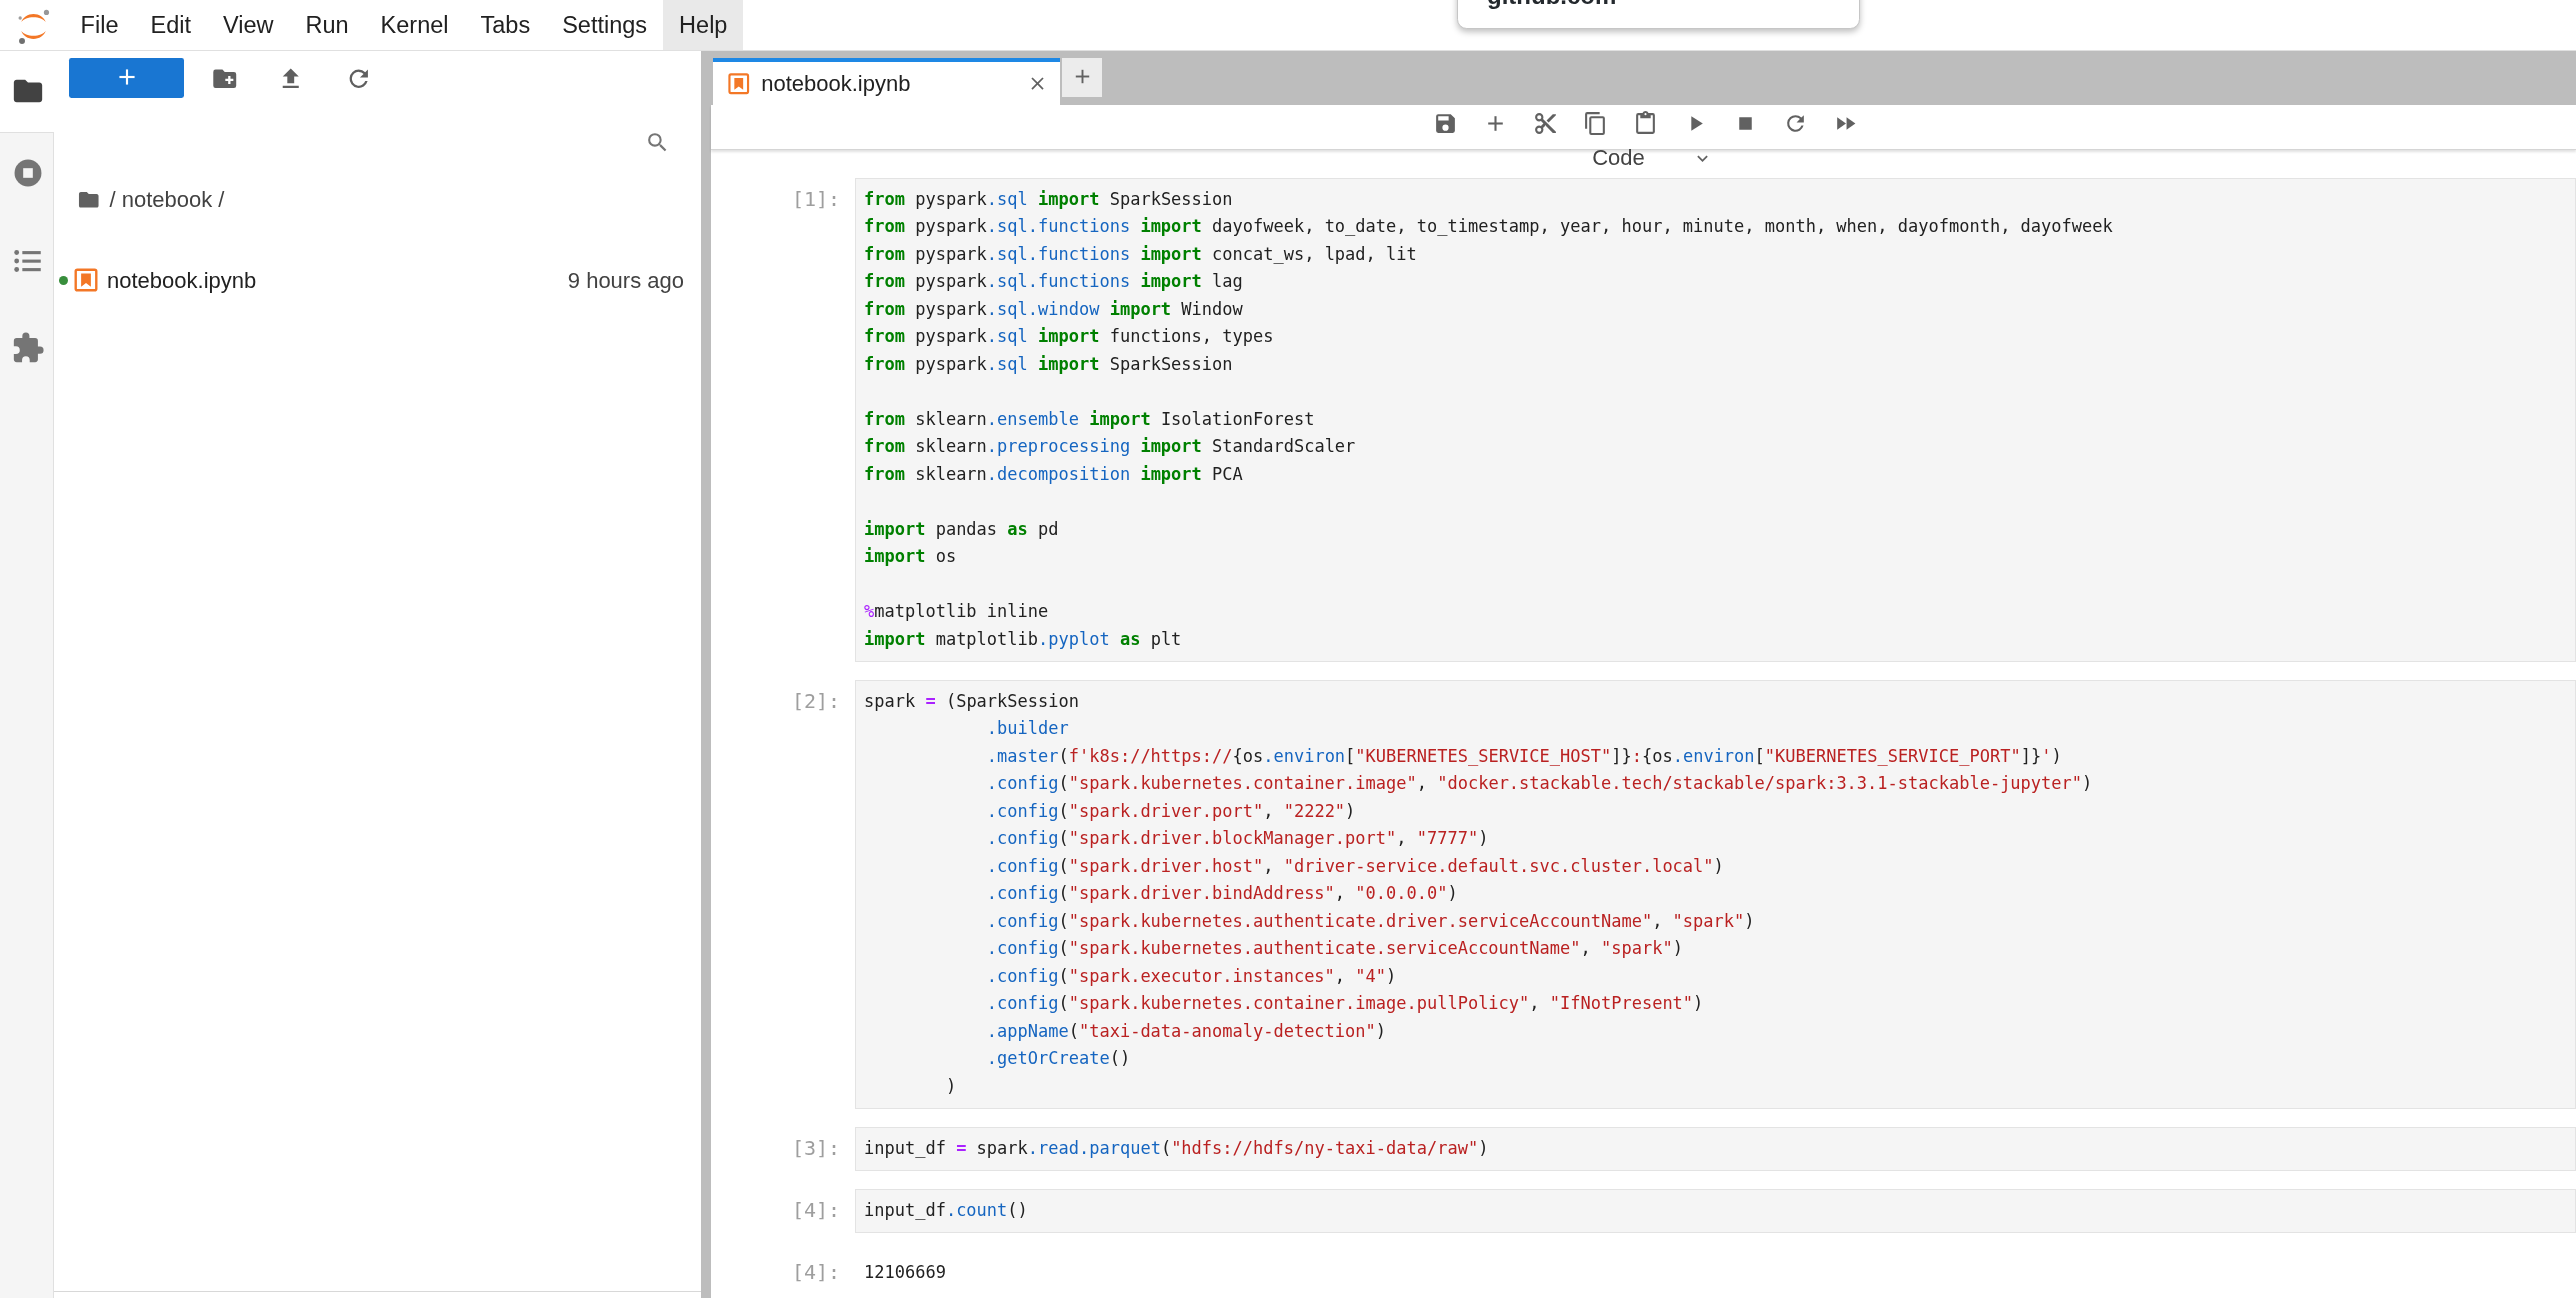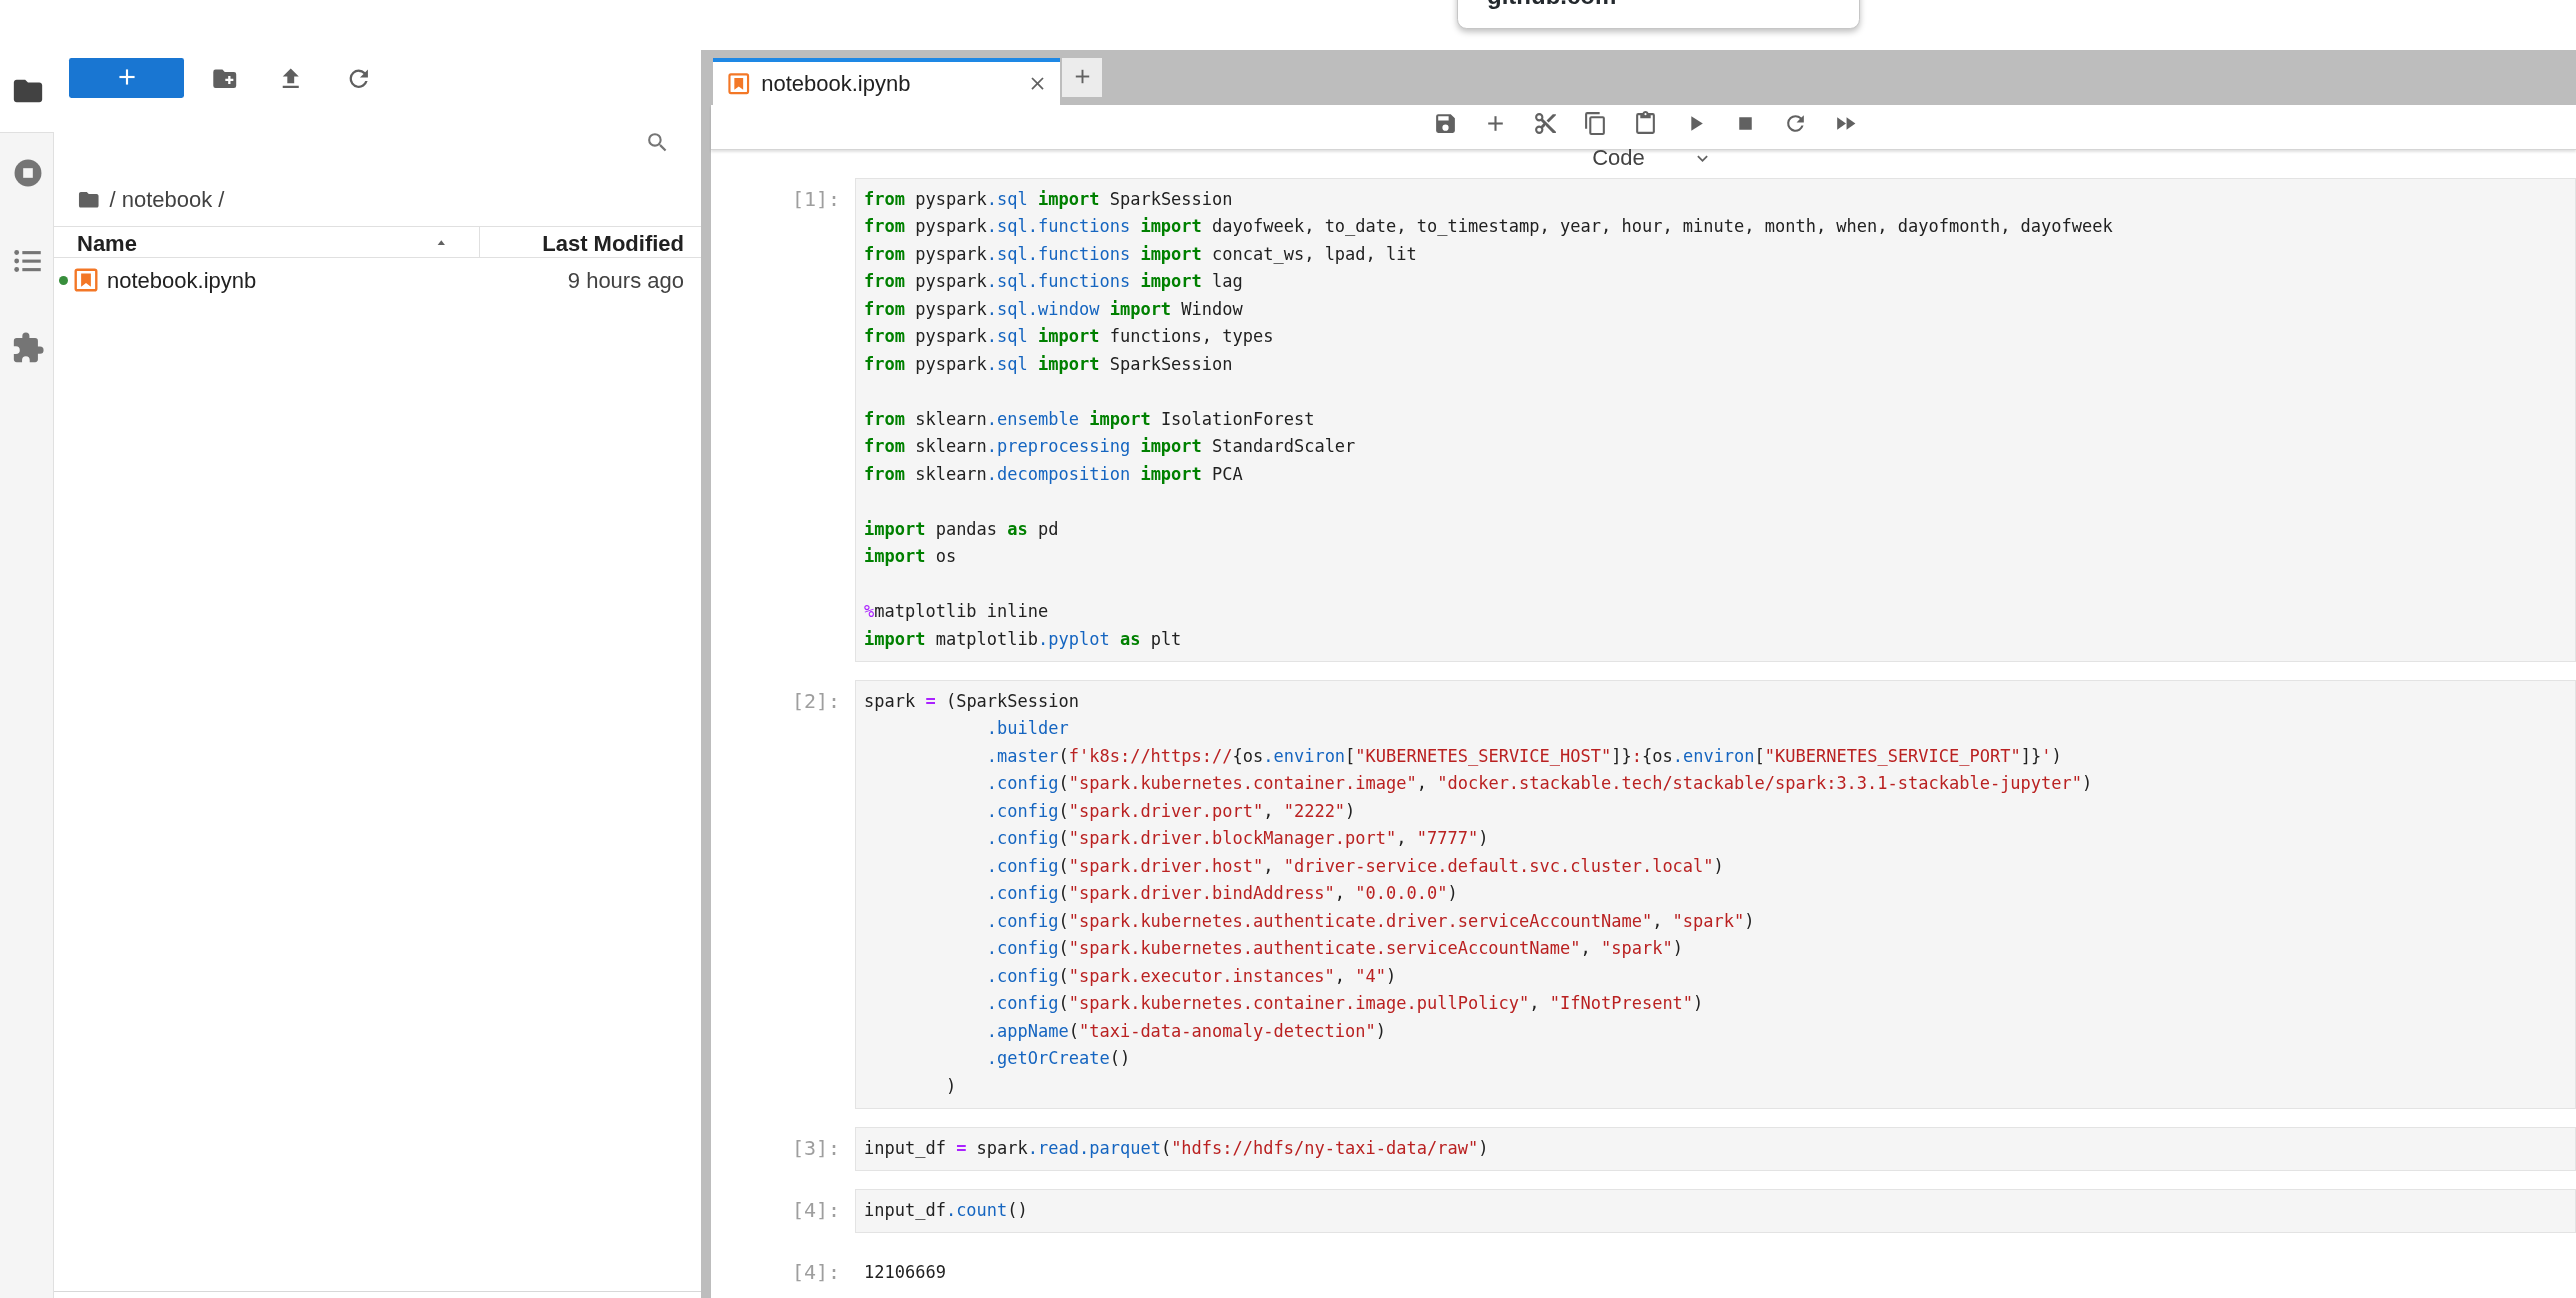--- a/index.html
+++ b/index.html
@@ -97,20 +97,39 @@
   .tok-s{color:#ba2121;}
   .tok-o{color:#aa22ff;font-weight:bold;}
   .tok-m{color:#aa22ff;}
   .tok-p{color:#212121;}
 </style>
 </head>
 <body>
 
 <div id="app">
 
+  <div id="menubar">
+    <svg id="jupyter-logo" viewBox="0 0 100 100">
+      <circle cx="85" cy="12" r="7" fill="#989798"></circle>
+      <circle cx="14" cy="27" r="4.5" fill="#9e9e9e"></circle>
+      <circle cx="19" cy="89" r="8" fill="#6f7070"></circle>
+      <path d="M50 25c-14.5 0-27 5.2-33 13 4.5-12.5 17.8-21.5 33-21.5S78.5 25.5 83 38c-6-7.8-18.5-13-33-13z" fill="#f37726"></path>
+      <path d="M50 75c14.5 0 27-5.2 33-13-4.5 12.5-17.8 21.5-33 21.5S21.5 74.5 17 62c6 7.8 18.5 13 33 13z" fill="#f37726"></path>
+    </svg>
+    <ul id="menu-items">
+        <li>File</li>
+        <li>Edit</li>
+        <li>View</li>
+        <li>Run</li>
+        <li>Kernel</li>
+        <li>Tabs</li>
+        <li>Settings</li>
+        <li class="active">Help</li>
+      </ul>
+  </div>
 
   <div id="github-popup">
     <div class="txt">github.com</div>
   </div>
 
   <div id="sidebar-strip">
     <div class="active-bg"></div>
     <div id="sidebar-icons">
         <button class="side-btn active" style="top: 24px;"><svg viewBox="0 0 24 24">
             <path d="M10 4H4c-1.1 0-2 .9-2 2v12c0 1.1.9 2 2 2h16c1.1 0 2-.9 2-2V8c0-1.1-.9-2-2-2h-8l-2-2z"></path>
@@ -152,28 +171,20 @@
       </div>
     <svg id="fb-search-ic" viewBox="0 0 24 24">
         <path d="M15.5 14h-.79l-.28-.27A6.47 6.47 0 0 0 16 9.5 6.5 6.5 0 1 0 9.5 16c1.61 0 3.09-.59 4.23-1.57l.27.28v.79l5 4.99L20.49 19l-4.99-5zm-6 0A4.5 4.5 0 1 1 14 9.5c0 2.49-2.01 4.5-4.5 4.5z"></path>
       </svg>
     <div id="fb-breadcrumb">
       <svg viewBox="0 0 24 24">
           <path d="M10 4H4c-1.1 0-2 .9-2 2v12c0 1.1.9 2 2 2h16c1.1 0 2-.9 2-2V8c0-1.1-.9-2-2-2h-8l-2-2z"></path>
         </svg>
       <span class="path">/ notebook /</span>
     </div>
-    <div id="fb-header">
-      <span class="colname">Name</span>
-      <svg class="sort" viewBox="0 0 24 24">
-          <path d="M12 7l6 8H6z"></path>
-        </svg>
-      <div class="coldiv"></div>
-      <span class="colmod">Last Modified</span>
-    </div>
     <div id="file-rows">
         <div class="row" style="top: 212px;">
           <span class="dot"></span>
           <svg class="ficon" viewBox="0 0 24 24">
             <rect x="2.5" y="2.5" width="19" height="19" rx="1.5" fill="#fff" stroke="#f37726" stroke-width="2.2"></rect>
             <path d="M7.5 6h9v12.2L12 14.8l-4.5 3.4z" fill="#f37726"></path>
           </svg>
           <span class="fname">notebook.ipynb</span>
           <span class="fmod">9 hours ago</span>
         </div>

